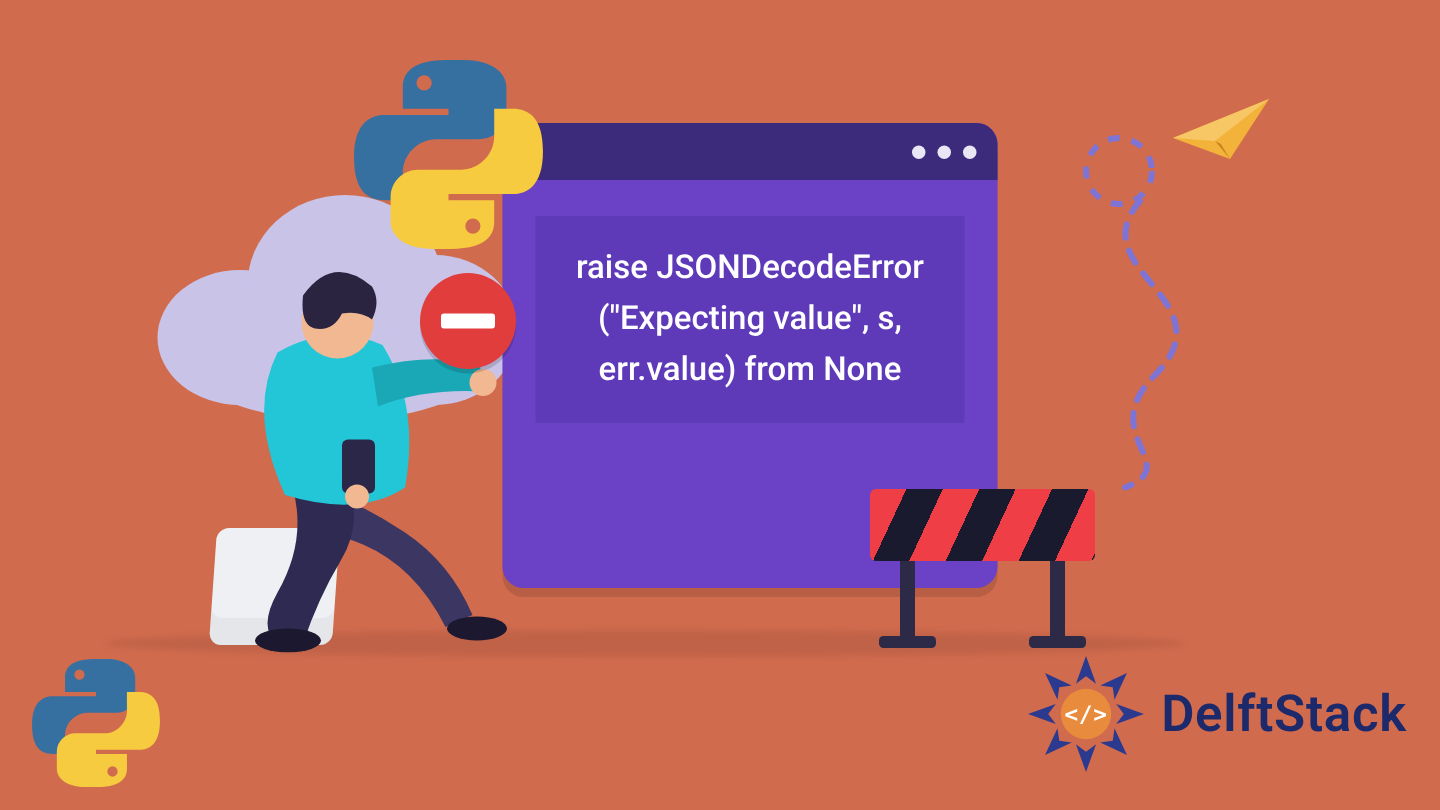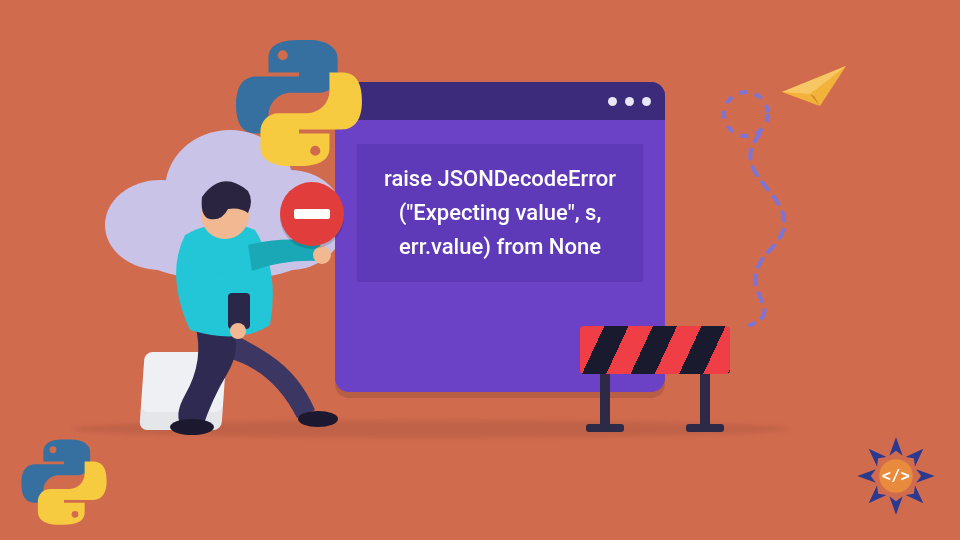--- a/index.html
+++ b/index.html
@@ -266,13 +266,14 @@
             <path transform="rotate(225)" d="M0 -46 L8 -24 L0 -30 L-8 -24 Z"></path>
             <path transform="rotate(270)" d="M0 -46 L8 -24 L0 -30 L-8 -24 Z"></path>
             <path transform="rotate(315)" d="M0 -46 L8 -24 L0 -30 L-8 -24 Z"></path>
           </g>
           <circle r="20" fill="#e88b3c"></circle>
           <text x="0" y="6" text-anchor="middle" font-size="18" font-family="monospace" fill="#fff">&lt;/&gt;</text>
         </g>
       </g>
     </svg>
   </span>
+  <span>DelftStack</span>
 </div>
 
 </body></html>

